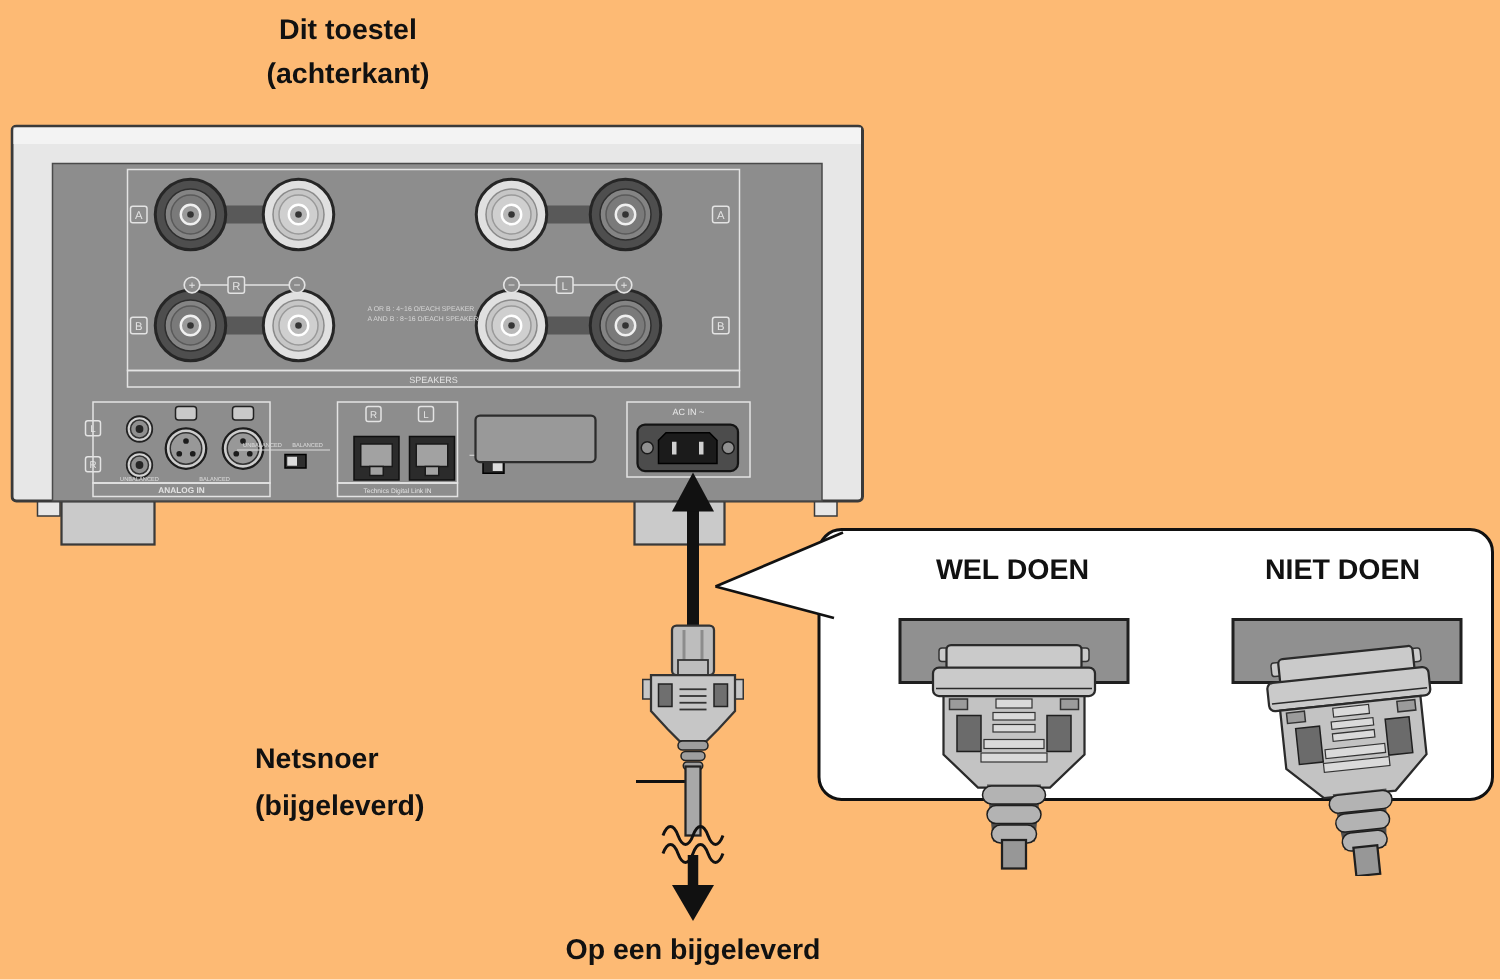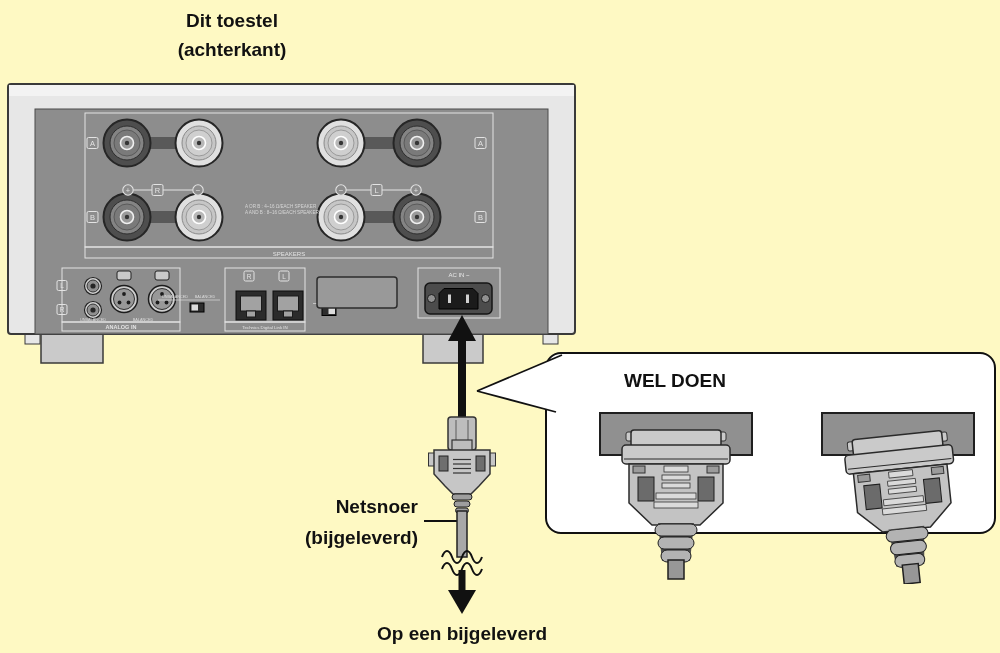--- a/index.html
+++ b/index.html
@@ -1,21 +1,21 @@
 <!DOCTYPE html>
 <html><head>
 <meta charset="utf-8">
 <style>
   html,body{margin:0;padding:0;background:#fff;}
-  #stage{position:relative;width:1000px;height:653px;background:#fef9c3;overflow:hidden;
+  #stage{position:relative;width:1000px;height:653px;background:#fdba74;overflow:hidden;
          font-family:"Liberation Sans",sans-serif;color:#111;}
   .abs{position:absolute;}
   .lbl{font-weight:bold;font-size:19px;line-height:29px;color:#111;}
   .center{text-align:center;}
-  .right{text-align:right;}
+  .right{text-align:left;}
   #callout{position:absolute;left:545px;top:352px;width:451px;height:182px;
            box-sizing:border-box;border:2px solid #111;border-radius:16px;background:#fff;}
   .callout-title{position:absolute;top:16px;width:200px;text-align:center;
                  font-weight:bold;font-size:19px;color:#111;}
   svg text{font-family:"Liberation Sans",sans-serif;}
 </style>
 </head>
 <body>
 
 <div id="stage">
@@ -232,20 +232,21 @@
 
   <div class="abs lbl right" style="left:170px;top:491px;width:248px;line-height:31px;">
     <div>Netsnoer</div>
     <div>(bijgeleverd)</div>
   </div>
 
   <div class="abs lbl center" style="left:312px;top:619px;width:300px;">Op een bijgeleverd</div>
 
   <div id="callout">
     <div class="callout-title" style="left:28px;">WEL DOEN</div>
+    <div class="callout-title" style="left:248px;">NIET DOEN</div>
     <svg class="abs" style="left:0;top:44px;" width="447" height="186" viewBox="0 0 447 186">
       <defs>
         <g id="cu-panel">
           <rect x="0" y="0" width="152" height="42" fill="#909090" stroke="#1f1f1f" stroke-width="2"></rect>
         </g>
         <g id="cu-plug">
           <rect x="26" y="19" width="9" height="9" rx="2" fill="#cacaca" stroke="#333"></rect>
           <rect x="117" y="19" width="9" height="9" rx="2" fill="#cacaca" stroke="#333"></rect>
           <rect x="31" y="17" width="90" height="17" rx="3" fill="#cacaca" stroke="#2a2a2a" stroke-width="1.5"></rect>
           <rect x="22" y="32" width="108" height="19" rx="4" fill="#cacaca" stroke="#2a2a2a" stroke-width="1.5"></rect>

